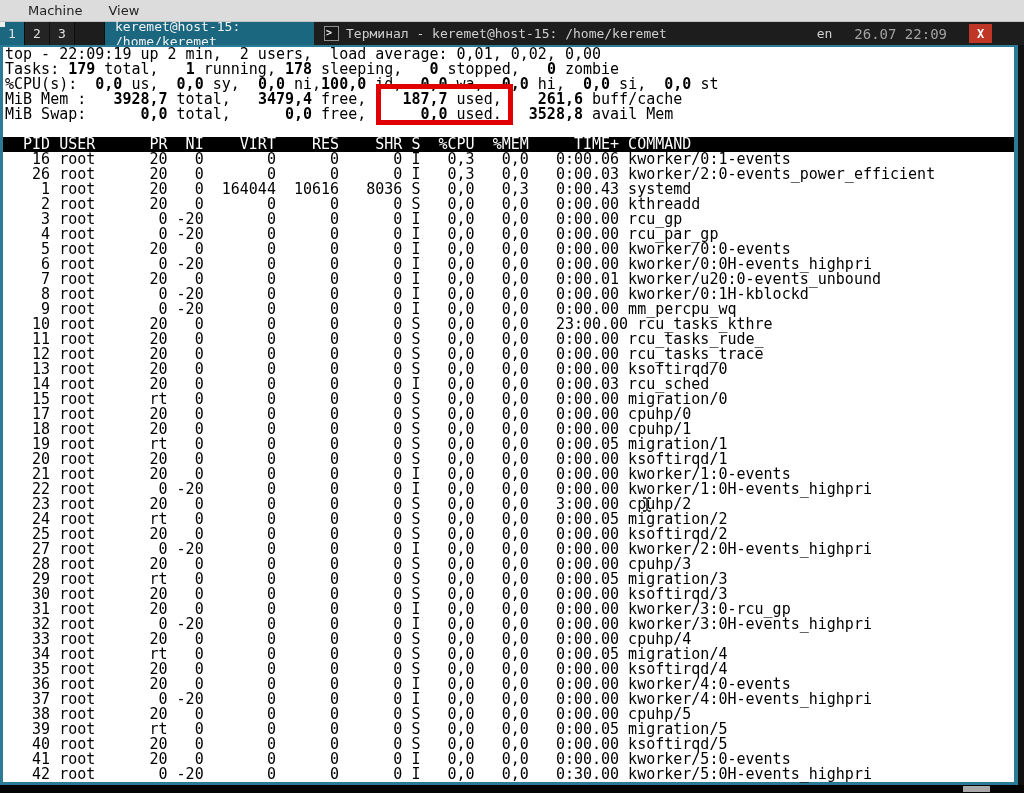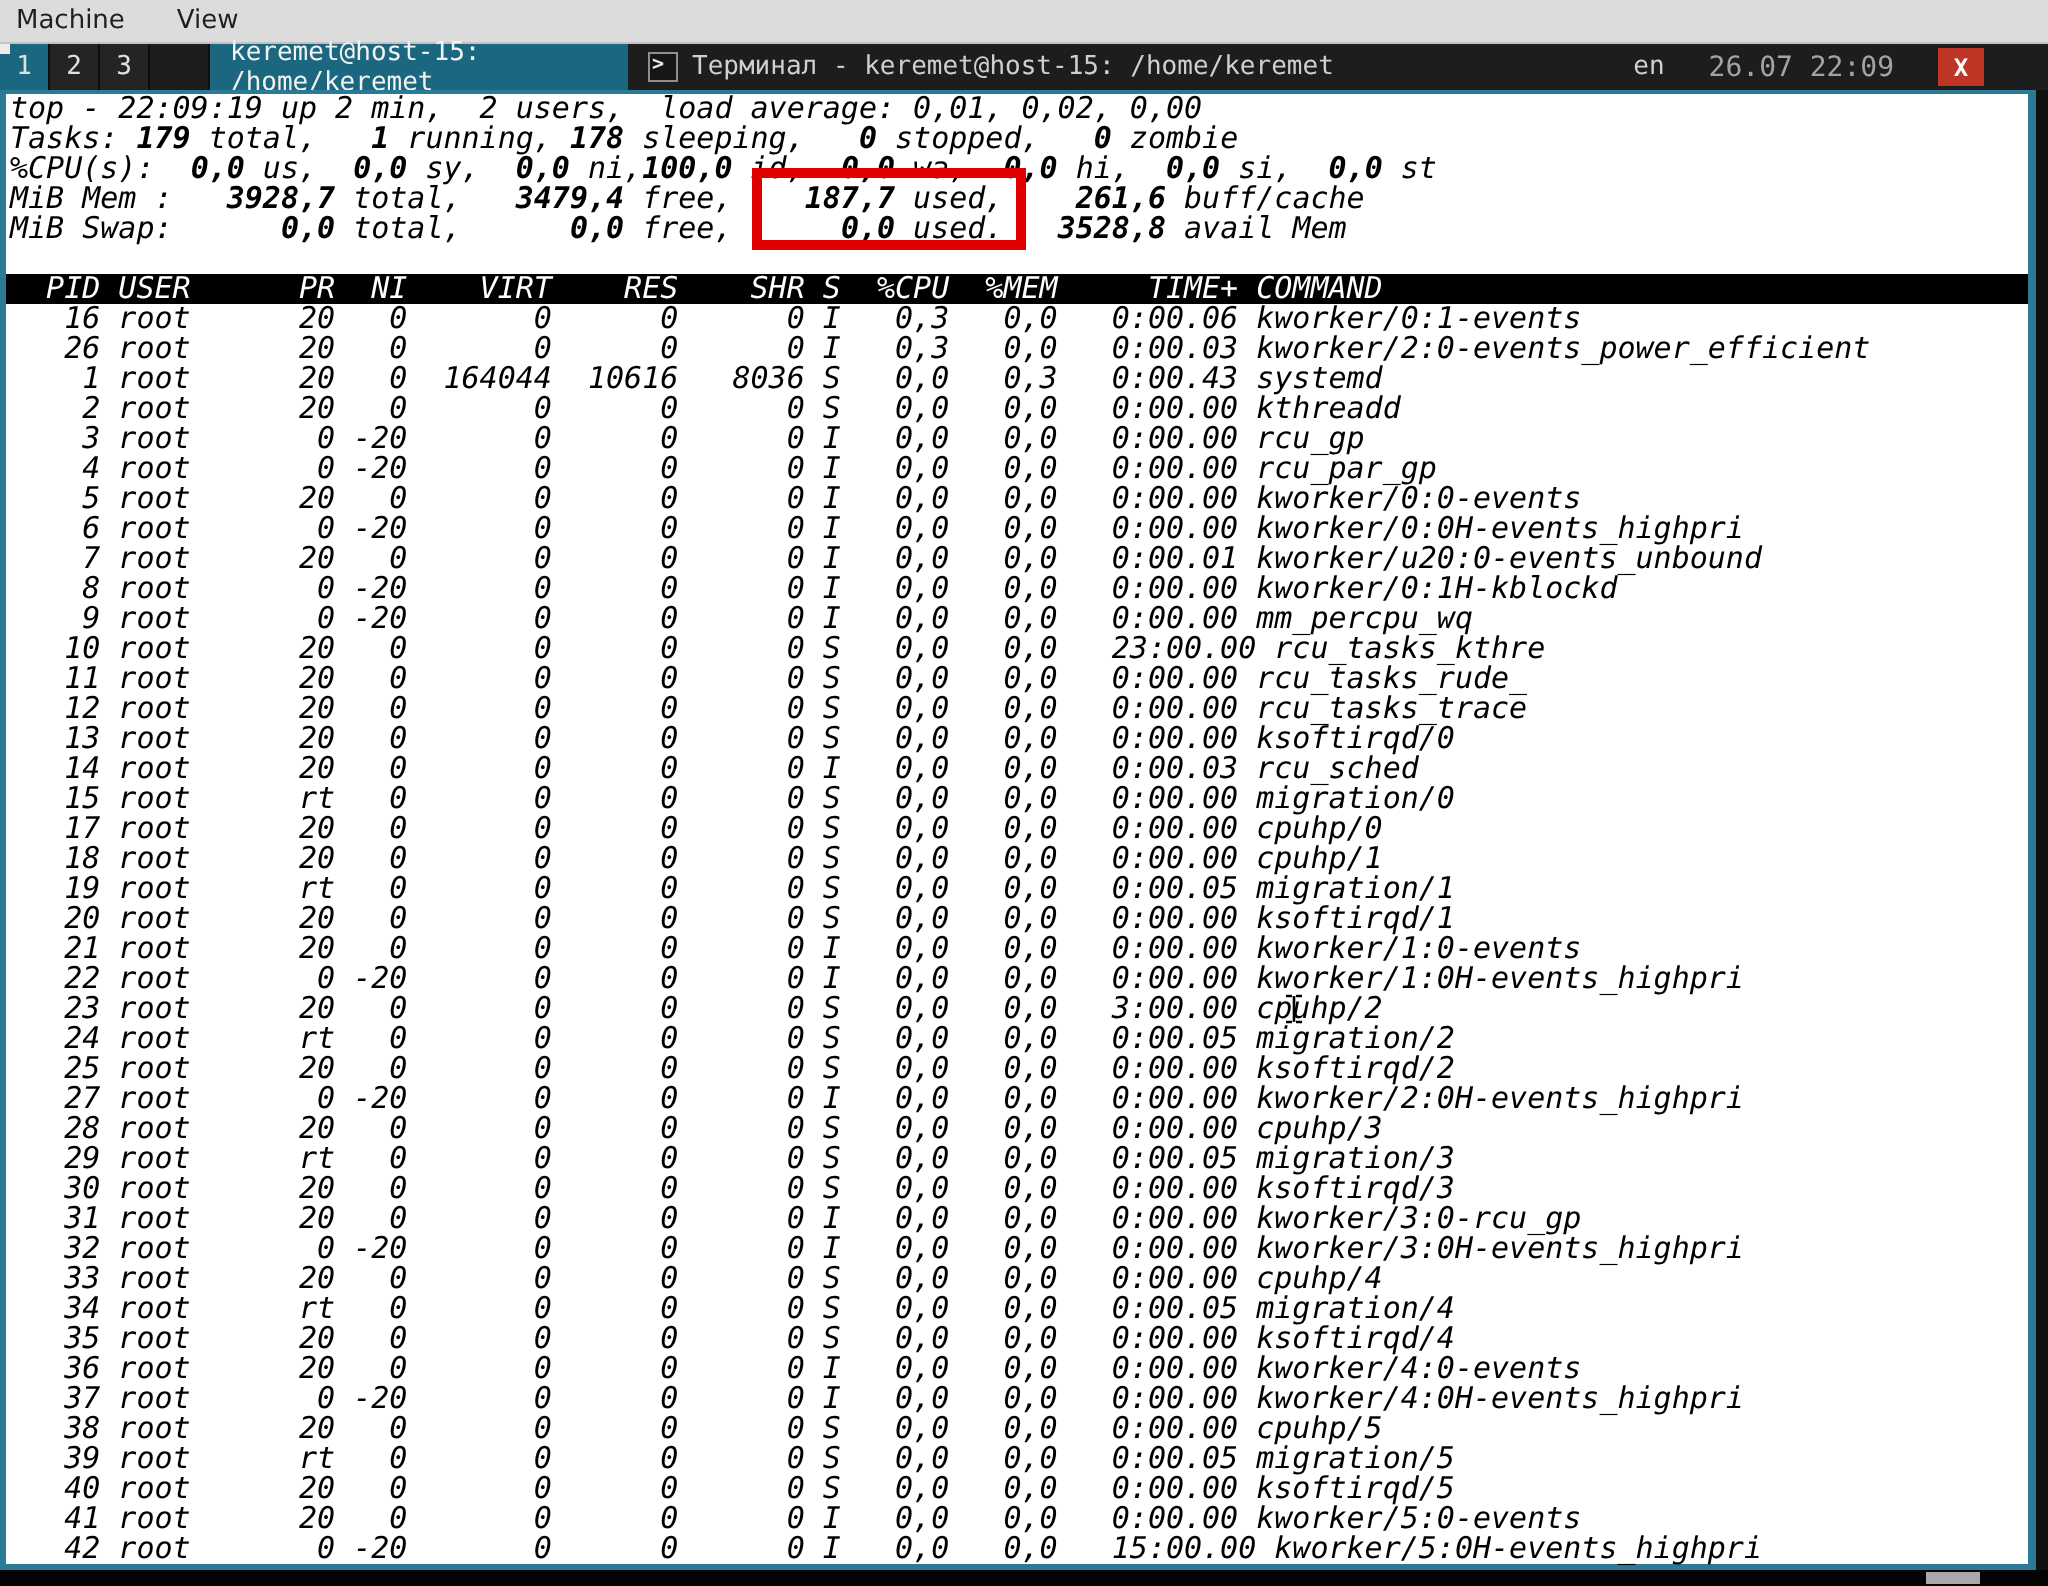--- a/index.html
+++ b/index.html
@@ -3,21 +3,21 @@
 <meta charset="utf-8">
 <style>
   * { margin:0; padding:0; box-sizing:border-box; }
   html,body { width:1024px; height:793px; overflow:hidden; }
   .screen { position:relative; width:1024px; height:793px; background:#101010;
             font-family:"DejaVu Sans", sans-serif; }
 
   
   .menubar { position:absolute; left:0; top:0; width:1024px; height:22px;
              background:#dcdcdc; border-bottom:1px solid #c2c2c2;
-             display:flex; align-items:center; gap:26px; padding-left:8px;
+             display:flex; align-items:center; gap:26px; padding-left:28px;
              font-size:13px; color:#1f1f1f; }
   .menubar .mitem { cursor:default; }
 
   
   .taskbar { position:absolute; left:0; top:22px; width:1024px; height:23px;
              background:#1d1d1d; display:flex; align-items:stretch;
              font-family:"DejaVu Sans Mono", monospace; font-size:13px; color:#d8d8d8; }
   .pager { display:flex; }
   .ws { width:25px; display:flex; align-items:center; justify-content:center;
         background:#242424; border-right:1px solid #0d0d0d; position:relative;
@@ -36,21 +36,21 @@
   .lang { color:#cfcfcf; }
   .clock { color:#a3a3a3; font-size:14px; }
   .closebtn { width:23px; height:19px; background:#bf3526; color:#fff;
               display:flex; align-items:center; justify-content:center;
               font:bold 12px "DejaVu Sans Mono",monospace; margin-right:14px; }
 
   
   .terminal { position:absolute; left:0; top:45px; width:1018px; height:740px;
               background:#ffffff;
               border-left:3px solid #2b7b96; border-right:4px solid #2b7b96;
-              border-top:2px solid #2b7b96; border-bottom:3px solid #2b7b96;font-style:italic; }
+              border-top:2px solid #2b7b96; border-bottom:3px solid #2b7b96; }
   .termlines { position:absolute; left:2px; top:0; right:0; bottom:0;
                font-family:"DejaVu Sans Mono", monospace; font-size:15px; line-height:15px;
                color:#000; }
   .tl { height:15px; white-space:pre; }
   .tl .b { font-weight:bold; }
   .tl.hdr { background:#000; color:#fff; margin-left:-2px; padding-left:2px; }
 
   
   .redbox { position:absolute; left:376px; top:84px; width:137px; height:41px;
             border:5px solid #e10000; z-index:30; pointer-events:none; }
@@ -136,21 +136,21 @@
         <div class="tl">   32 root       0 -20       0      0      0 I   0,0   0,0   0:00.00 kworker/3:0H-events_highpri</div>
         <div class="tl">   33 root      20   0       0      0      0 S   0,0   0,0   0:00.00 cpuhp/4</div>
         <div class="tl">   34 root      rt   0       0      0      0 S   0,0   0,0   0:00.05 migration/4</div>
         <div class="tl">   35 root      20   0       0      0      0 S   0,0   0,0   0:00.00 ksoftirqd/4</div>
         <div class="tl">   36 root      20   0       0      0      0 I   0,0   0,0   0:00.00 kworker/4:0-events</div>
         <div class="tl">   37 root       0 -20       0      0      0 I   0,0   0,0   0:00.00 kworker/4:0H-events_highpri</div>
         <div class="tl">   38 root      20   0       0      0      0 S   0,0   0,0   0:00.00 cpuhp/5</div>
         <div class="tl">   39 root      rt   0       0      0      0 S   0,0   0,0   0:00.05 migration/5</div>
         <div class="tl">   40 root      20   0       0      0      0 S   0,0   0,0   0:00.00 ksoftirqd/5</div>
         <div class="tl">   41 root      20   0       0      0      0 I   0,0   0,0   0:00.00 kworker/5:0-events</div>
-        <div class="tl">   42 root       0 -20       0      0      0 I   0,0   0,0   15:00.00 kworker/5:0H-events_highpri</div>
+        <div class="tl">   42 root       0 -20       0      0      0 I   0,0   0,0   0:30.00 kworker/5:0H-events_highpri</div>
       </div>
   </div>
 
   <div class="redbox"></div>
 
   <svg class="ibeam" width="10" height="15" viewBox="0 0 10 15">
     <path d="M1 1 H4 M6 1 H9 M5 1 V14 M1 14 H4 M6 14 H9" stroke="#000" stroke-width="1.3" fill="none"></path>
   </svg>
 
   <div class="bottomstrip">

